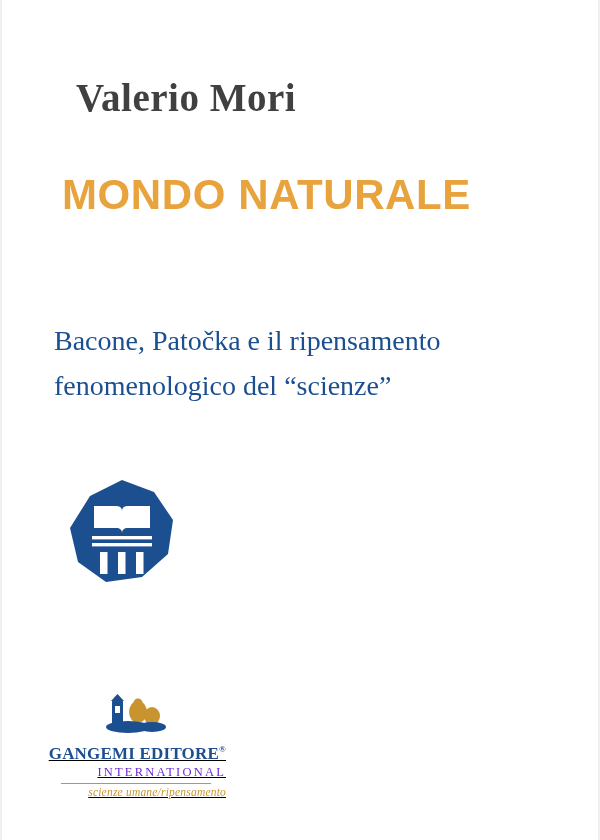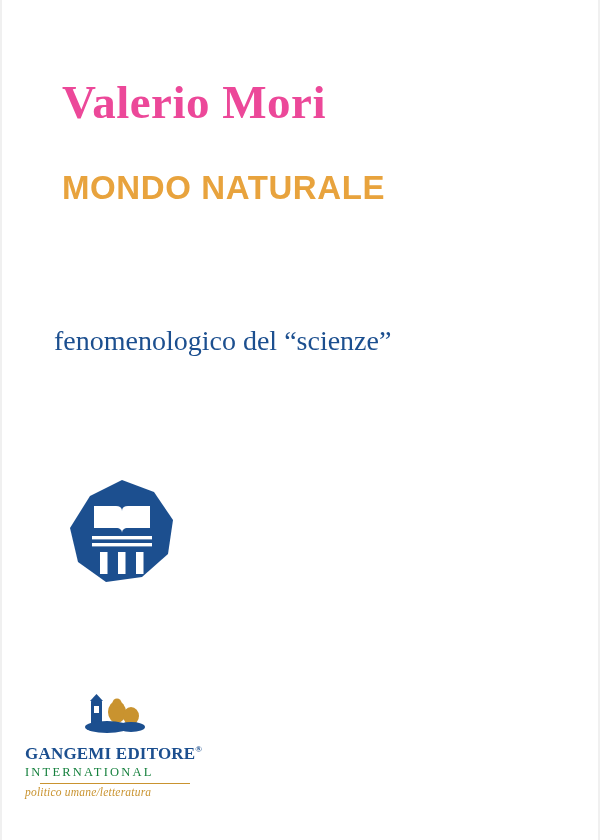--- a/index.html
+++ b/index.html
@@ -26,39 +26,39 @@
     top: 0;
     width: 2px;
     height: 840px;
     background: #f0f0f0;
   }
   .edge-left { left: 0; }
   .edge-right { right: 0; }
 
   .author {
     position: absolute;
-    left: 62px;
+    left: 76px;
     top: 78px;
     font-family: "Liberation Serif", serif;
-    font-size: 47px;
+    font-size: 39px;
     font-weight: bold;
-    color: #ec4899;
+    color: #404040;
     letter-spacing: 0.5px;
     line-height: 1.05;
   }
 
   .title-block {
     position: absolute;
     left: 62px;
     top: 165px;
     width: 478px;
   }
   .title-line {
     font-family: "Liberation Sans", sans-serif;
-    font-size: 33px;
+    font-size: 42px;
     font-weight: bold;
     color: #e8a33d;
     letter-spacing: 0.6px;
     line-height: 1.42;
     white-space: nowrap;
   }
 
   .subtitle-block {
     position: absolute;
     left: 54px;
@@ -79,24 +79,25 @@
     left: 68px;
     top: 478px;
     width: 108px;
     height: 108px;
   }
   .roundel svg { display: block; }
 
   
   .gangemi {
     position: absolute;
-    left: 25px;
+    left: 46px;
     top: 694px;
     width: 180px;
-    text-align: left;
+    text-align: right;
+    text-decoration: underline;
   }
   .gangemi-mark {
     width: 180px;
     height: 48px;
     display: flex;
     align-items: flex-end;
     justify-content: center;
   }
   .gangemi-name {
     font-family: "Liberation Serif", serif;
@@ -108,21 +109,21 @@
     margin-top: 2px;
     white-space: nowrap;
   }
   .gangemi-name .reg {
     font-size: 9px;
     vertical-align: top;
   }
   .gangemi-sub {
     font-family: "Liberation Serif", serif;
     font-size: 12.5px;
-    color: #15803d;
+    color: #6d28d9;
     letter-spacing: 2.2px;
     line-height: 1.3;
     white-space: nowrap;
   }
   .gangemi-rule {
     width: 150px;
     height: 1px;
     background: #c9932f;
     margin: 3px auto 2px auto;
   }
@@ -143,20 +144,21 @@
   <div class="edge-left"></div>
   <div class="edge-right"></div>
 
   <div class="author">Valerio Mori</div>
 
   <div class="title-block">
     <div class="title-line">MONDO NATURALE</div>
   </div>
 
   <div class="subtitle-block">
+    <div class="subtitle-line">Bacone, Patočka e il ripensamento</div>
     <div class="subtitle-line">fenomenologico del “scienze”</div>
   </div>
 
   <div class="roundel">
     <svg width="108" height="108" viewBox="0 0 108 108" aria-hidden="true">
       <g>
         <polygon points="54,2 86,14 105,42 100,76 74,99 38,104 10,84 2,50 22,18" fill="#1c4f8f"></polygon>
       </g>
       <g fill="#ffffff">
         <path d="M26 28 h22 c4 0 6 2 6 5 v22 c0 -3 -2 -5 -6 -5 h-22 z"></path>
@@ -187,16 +189,16 @@
         </g>
         <g fill="#1c4f8f">
           <ellipse cx="52" cy="33" rx="22" ry="6"></ellipse>
           <ellipse cx="76" cy="33" rx="14" ry="5"></ellipse>
         </g>
       </svg>
     </div>
     <div class="gangemi-name"><span>GANGEMI EDITORE</span><span class="reg">®</span></div>
     <div class="gangemi-sub">INTERNATIONAL</div>
     <div class="gangemi-rule"></div>
-    <div class="gangemi-series">politico umane/letteratura</div>
+    <div class="gangemi-series">scienze umane/ripensamento</div>
   </div>
 
 </div>
 
 </body></html>

